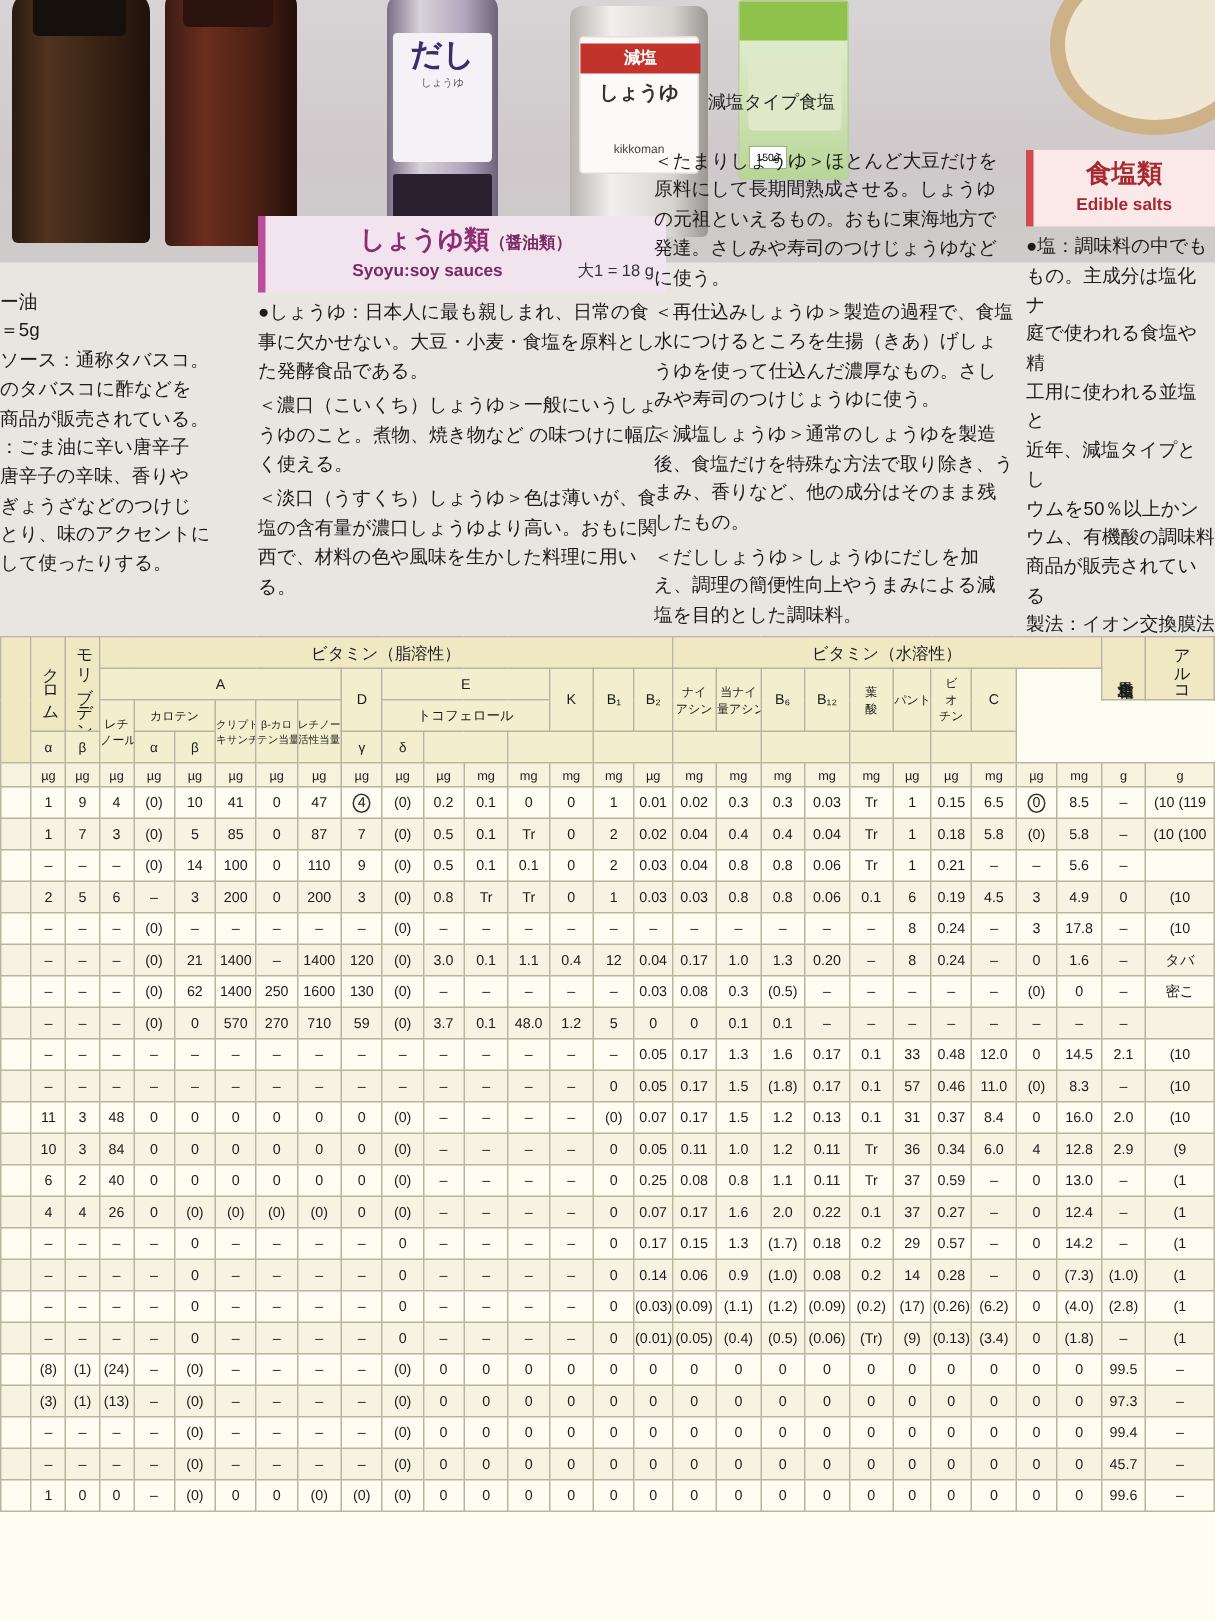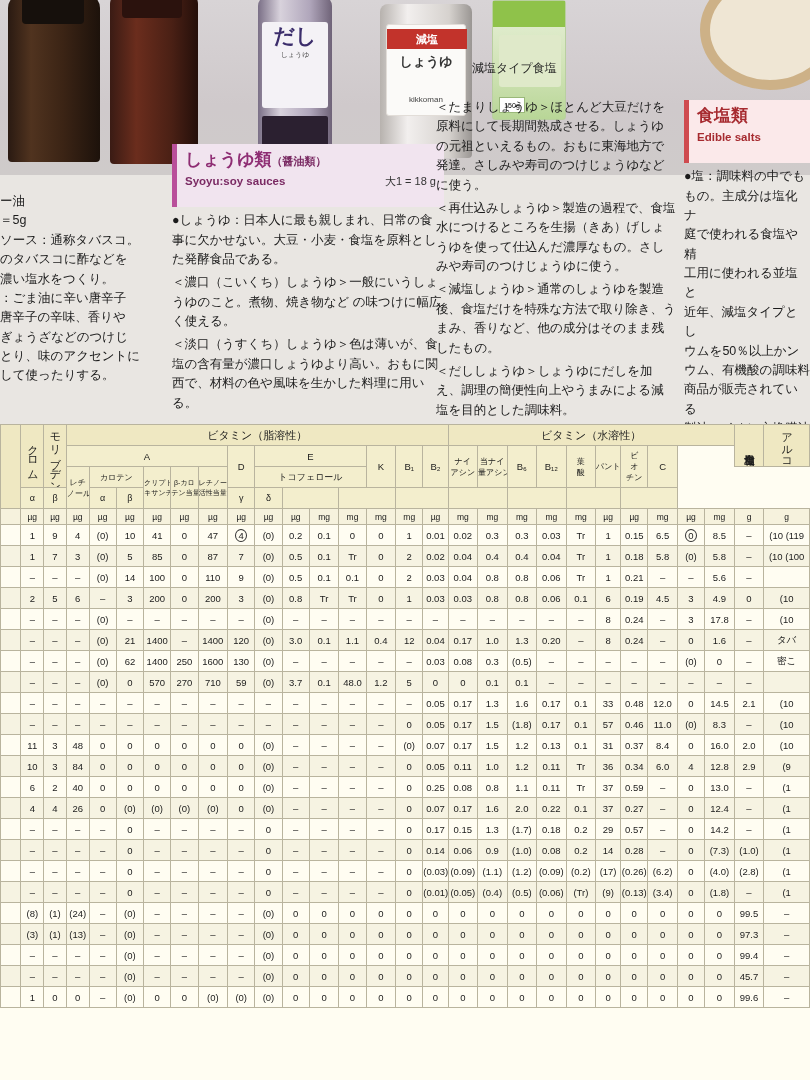--- a/index.html
+++ b/index.html
@@ -48,21 +48,21 @@
           border-radius:3px; border:1px solid #b9cfa0;}
   .pack .top { height:26px; background:#8fc24a; }
   .pack .veg { position:absolute; left:6px; top:34px; width:62px; height:52px; background:#dfe9c9; border-radius:3px;}
   .pack .badge { position:absolute; left:6px; bottom:6px; width:26px; height:16px; background:#fff; border:1px solid #9ab87a; font-size:7px; text-align:center; line-height:16px;}
   .basket { position:absolute; left:700px; top:-30px; width:140px; height:120px;
             border:10px solid #cdb187; border-radius:50%; background:#efe6d4; }
   .caption-salt { position:absolute; left:472px; top:60px; font-size:12px; color:#222; }
 
   
   .col { position:absolute; font-size:12.5px; line-height:1.55; color:#1b1b1b;margin-top:12px; }
-  .ttl-box { background:#f1e4ef; border-left:5px solid #b94f9a; padding:3px 8px 16px 8px; }
+  .ttl-box { background:#f1e4ef; border-left:5px solid #b94f9a; padding:3px 8px 4px 8px;text-align:center; }
   .ttl-jp { font-size:17px; font-weight:bold; color:#8e2d73; }
   .ttl-jp small { font-size:11px; color:#7a2a63; }
   .ttl-en { font-size:11.5px; color:#7a2a63; font-weight:bold; }
   .ttl-note { float:right; font-size:11px; color:#333; font-weight:normal; }
 
   .colA { left:0px; top:176px; width:168px; }
   .colB { left:172px; top:132px; width:272px; }
   .colC { left:436px; top:82px; width:240px; }
   .colD { left:684px; top:88px; width:126px; }
 
@@ -121,21 +121,21 @@
     </div>
     <div class="basket"></div>
     <div class="caption-salt">減塩タイプ食塩</div>
   </div>
 
   <div class="col colA">
     <div class="para">ー油</div>
     <div>＝5g</div>
     <div>ソース：通称タバスコ。</div>
     <div>のタバスコに酢などを</div>
-    <div>濃い塩水をつくり。</div>
+    <div>商品が販売されている。</div>
     <div>：ごま油に辛い唐辛子</div>
     <div>唐辛子の辛味、香りや</div>
     <div>ぎょうざなどのつけじ</div>
     <div>とり、味のアクセントに</div>
     <div>して使ったりする。</div>
   </div>
 
   <div class="col colB">
     <div class="ttl-box">
       <div class="ttl-jp">

